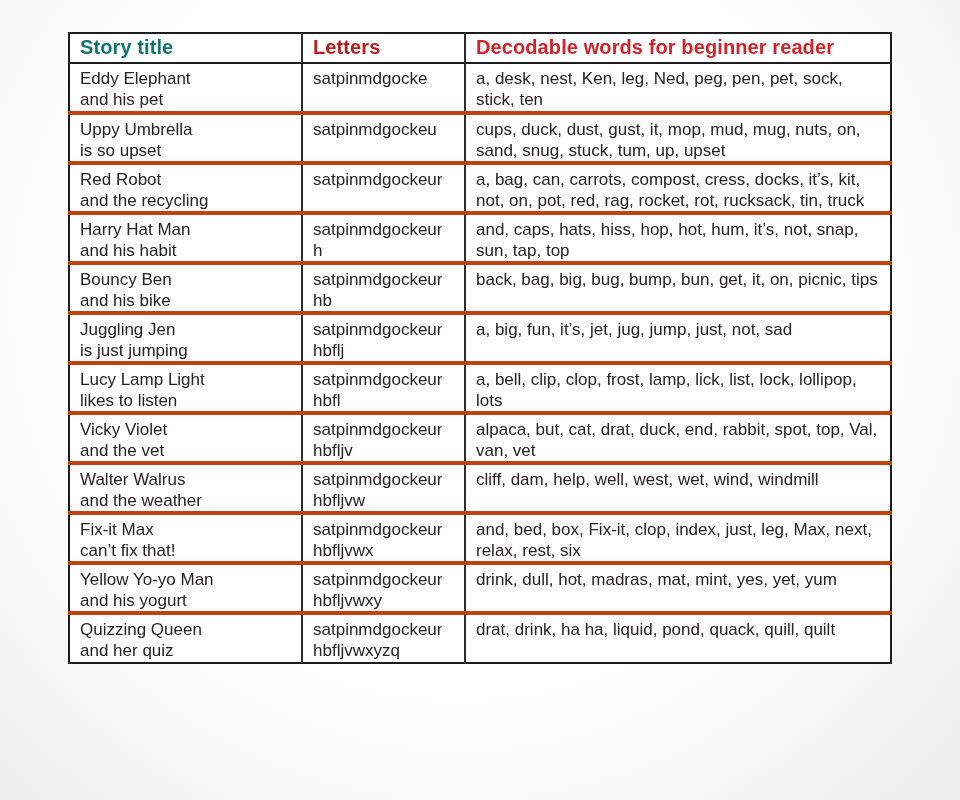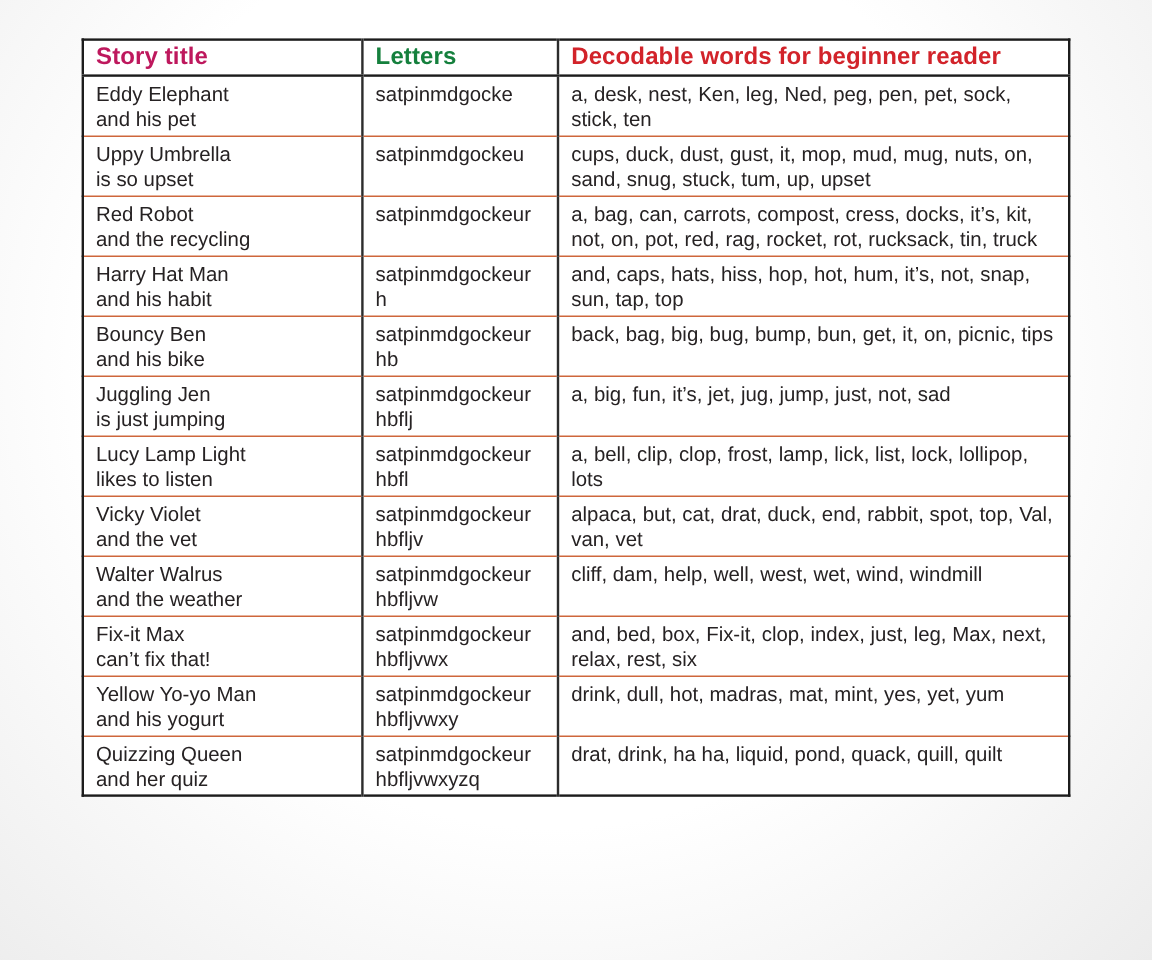--- a/index.html
+++ b/index.html
@@ -41,39 +41,39 @@
   th.col-header + th.col-header,
   td.cell + td.cell {
     border-left: 2px solid #2c2c2c;
   }
   tbody tr { height: 50px; margin-left: 48px; }
   td.cell {
     vertical-align: top;
     padding: 4px 8px 0 10px;
     font-size: 17px;
     line-height: 21px;
-    border-top: 1px solid #c2410c;
+    border-top: 4px solid #c2410c;
   }
   tbody tr:first-child td.cell { border-top: none; }
   .multiline { white-space: pre-line; }
 </style>
 </head>
 <body>
 
 <div class="table-wrap">
   <table class="phonics">
     <colgroup>
       <col class="c1">
       <col class="c2">
       <col class="c3">
     </colgroup>
     <thead>
       <tr>
-        <th class="col-header" style="color: #be185d;">Story title</th>
-        <th class="col-header" style="color: #15803d;">Letters</th>
+        <th class="col-header" style="color: #0f766e;">Story title</th>
+        <th class="col-header" style="color: #b91c1c;">Letters</th>
         <th class="col-header" style="color: rgb(210, 35, 42); margin-top: 21px;">Decodable words for beginner reader</th>
       </tr>
     </thead>
     <tbody id="table-body">
         <tr>
     <td class="cell">
       <span class="multiline">Eddy Elephant
 and his pet</span>
     </td>
     <td class="cell">

